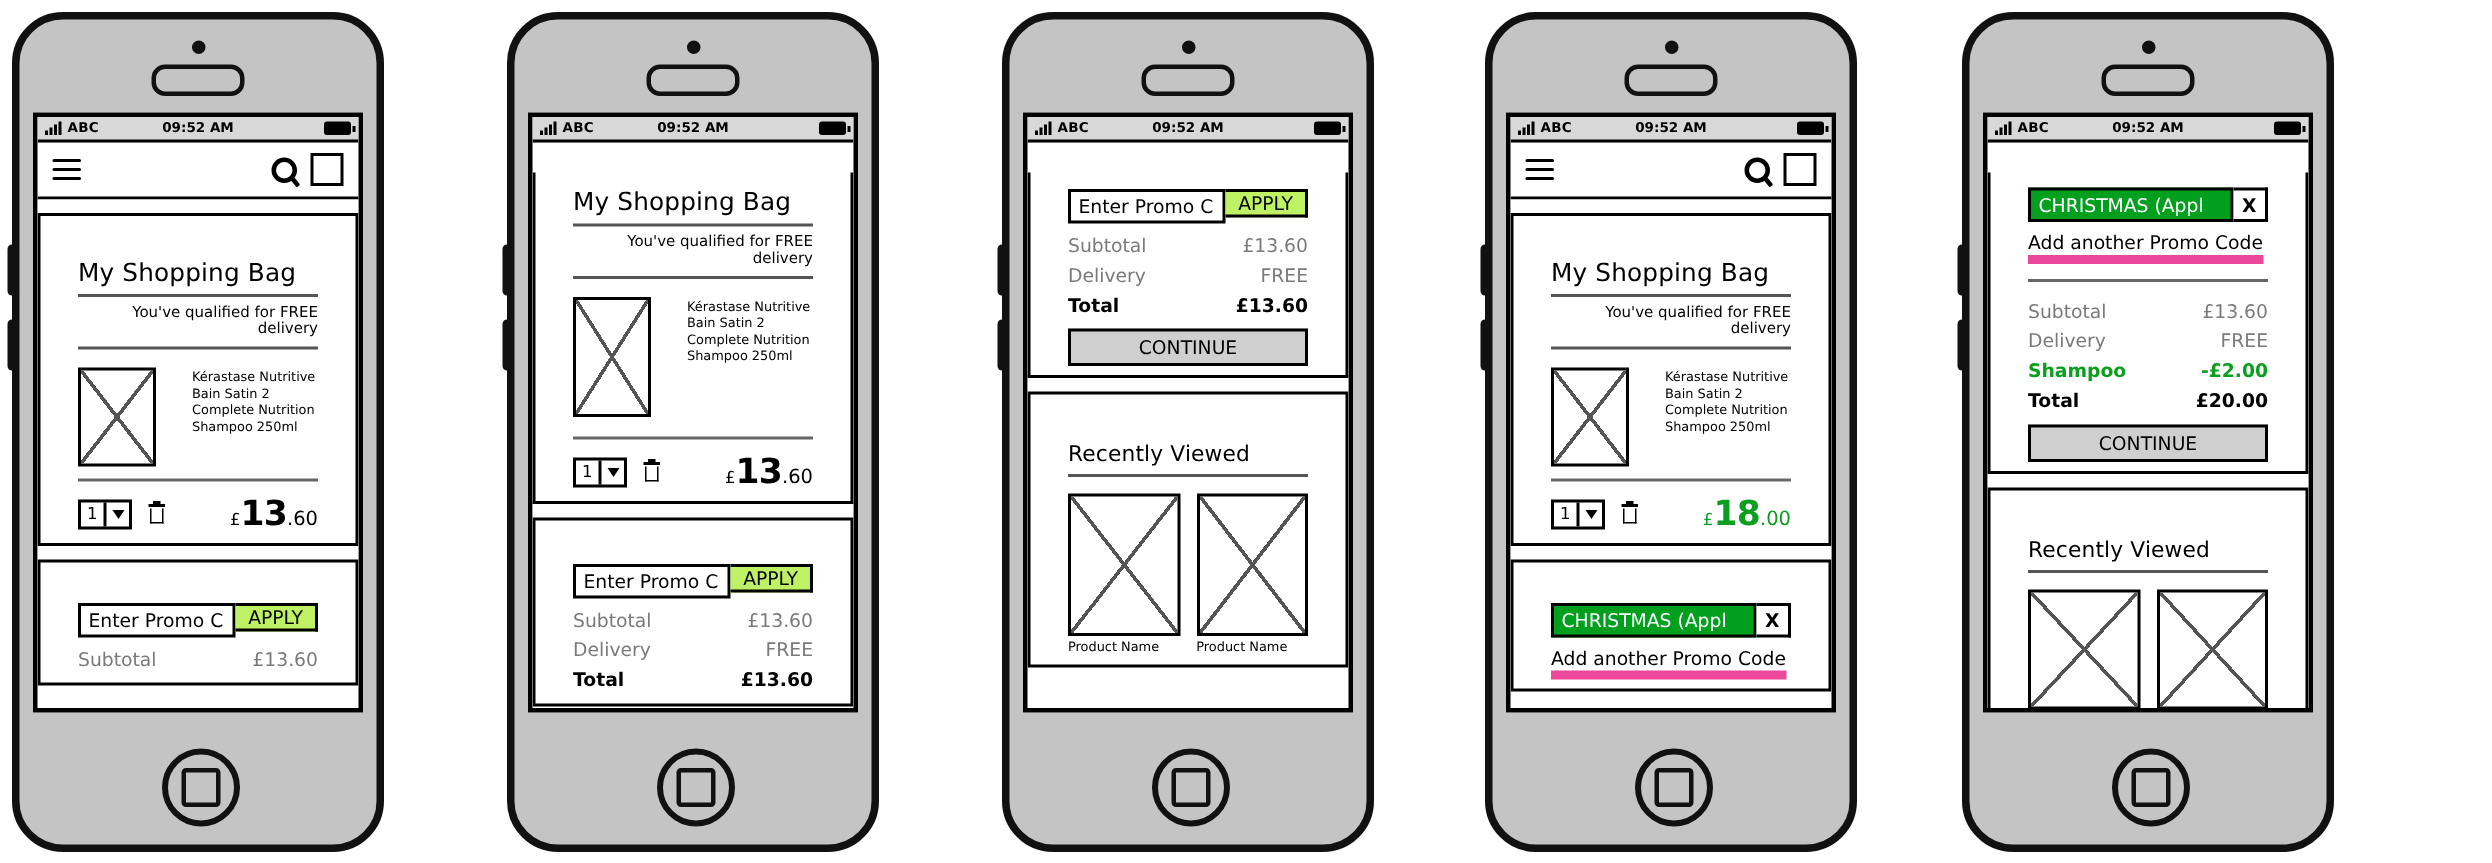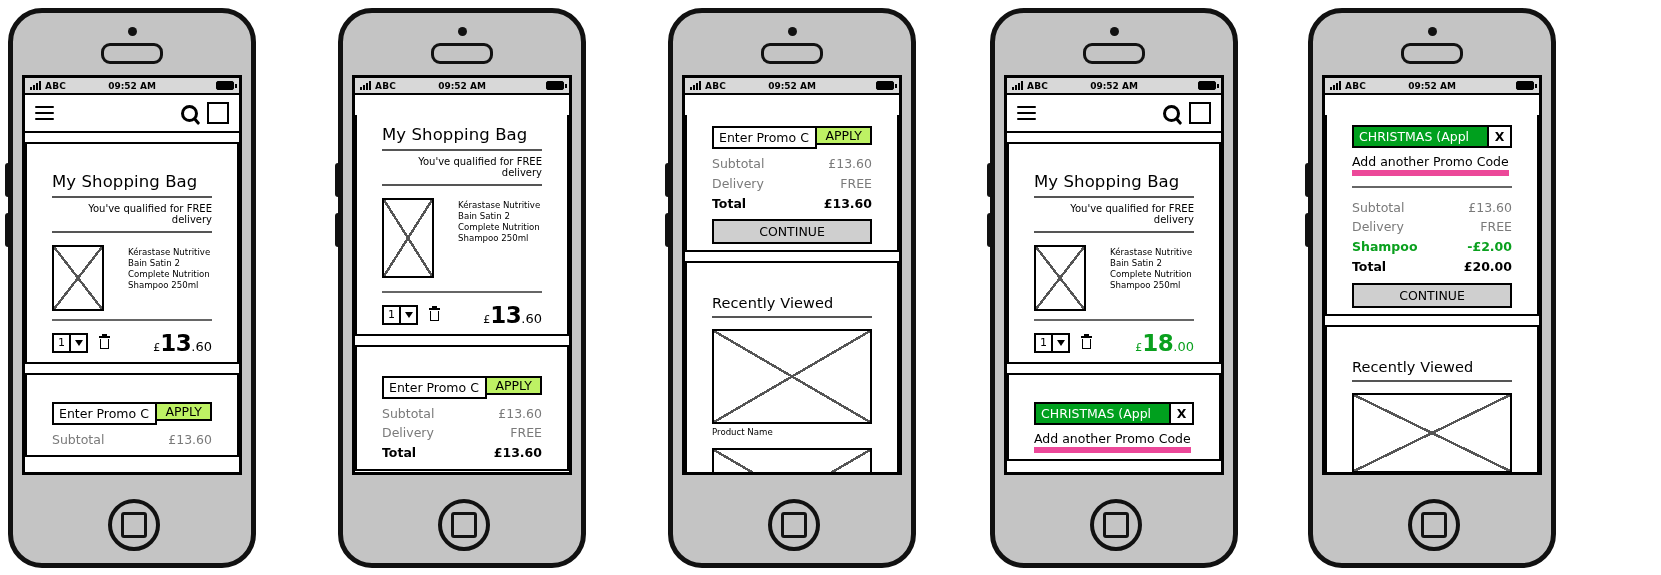--- a/index.html
+++ b/index.html
@@ -93,21 +93,21 @@
   .addlink{font-size:12.5px;padding:3px 0 1px;border-bottom:6px solid #ec4899;display:inline-block;}
 
   .totals{padding-top:5px;}
   .trow{display:flex;justify-content:space-between;font-size:12.5px;color:#7a7a7a;line-height:1.58;}
   .trow.bold{color:#000;font-weight:bold;}
   .trow.disc{color:#0aa01e;font-weight:bold;}
 
   .continue{border:2.5px solid #000;background:#cfcfcf;text-align:center;font-size:12.5px;
             padding:3px 0;margin-top:6px;box-sizing:border-box;}
 
-  .rvgrid{display:flex;gap:11px;padding-top:6px;flex-direction:column;}
+  .rvgrid{display:flex;gap:11px;padding-top:6px;}
   .rvcell{flex:1;}
   .rvname{font-size:8.6px;padding-top:3px;}
 
   .pad{padding:4px 25px 6px;margin-top:20px;}
 </style>
 </head>
 <body>
 
 <div class="stage">
 

